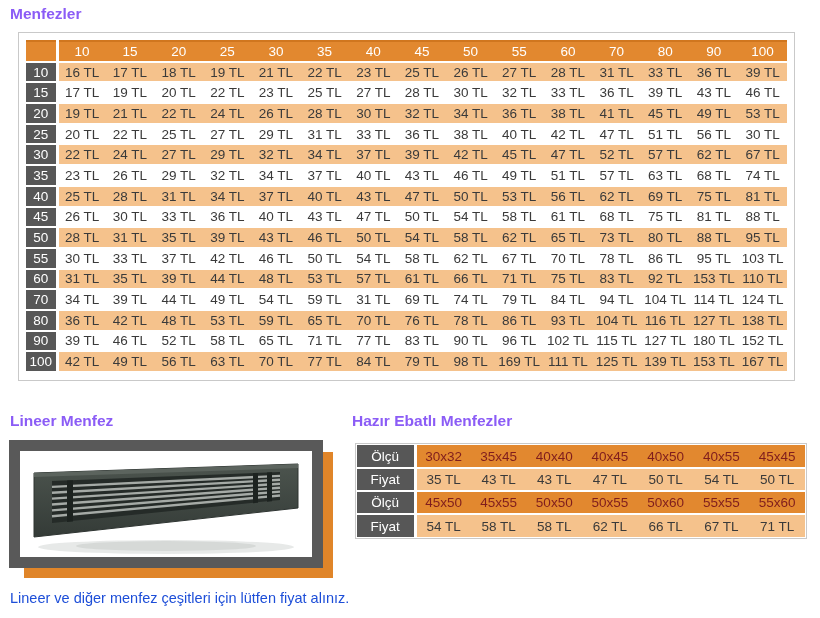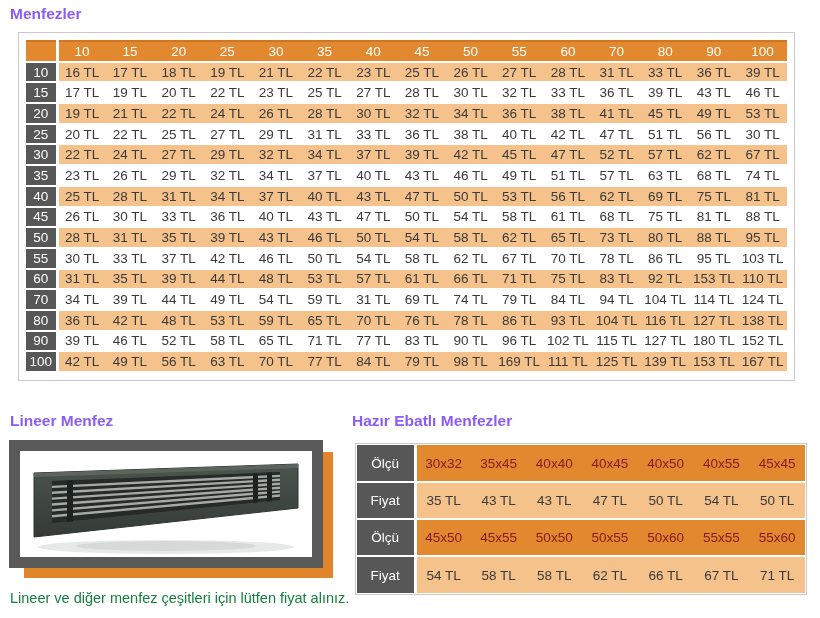--- a/index.html
+++ b/index.html
@@ -48,34 +48,34 @@
   }
   #photo-frame svg { display:block; width:100%; height:100%; }
 
   
   #hazir-wrap {
     position:absolute; left:355px; top:443px; width:452px;
     border:1px solid #c9c9c9; background:#fff; padding:1px;
   }
   #hazir-table { width:100%; border-collapse:collapse; table-layout:fixed; }
   #hazir-table th, #hazir-table td {
-    height:37px; font-size:13.5px; font-weight:400; text-align:center;
+    height:23px; font-size:13.5px; font-weight:400; text-align:center;
     vertical-align:middle; border-bottom:2px solid #fff; padding:0;
     white-space:nowrap; overflow:hidden;
   }
   #hazir-table tr:last-child th, #hazir-table tr:last-child td { border-bottom:none; }
   #hazir-table .rlabel {
     background:#575757; color:#fff; border-right:3px solid #fff;
   }
   #hazir-table tr.olcu td  { background:#e2882f; color:#7f1d1d; }
   #hazir-table tr.fiyat td { background:#f5c28c; color:#3a3a3a; }
 
   
   #footer-note {
-    position:absolute; left:10px; top:590px; font-size:14.5px; color:#15803d;
+    position:absolute; left:10px; top:590px; font-size:14.5px; color:#1d4ed8;
   }
 </style>
 </head>
 <body>
 
 <div id="title-main" class="heading">Menfezler</div>
 
 <div id="main-wrap">
   <table id="main-table">
       <colgroup>

